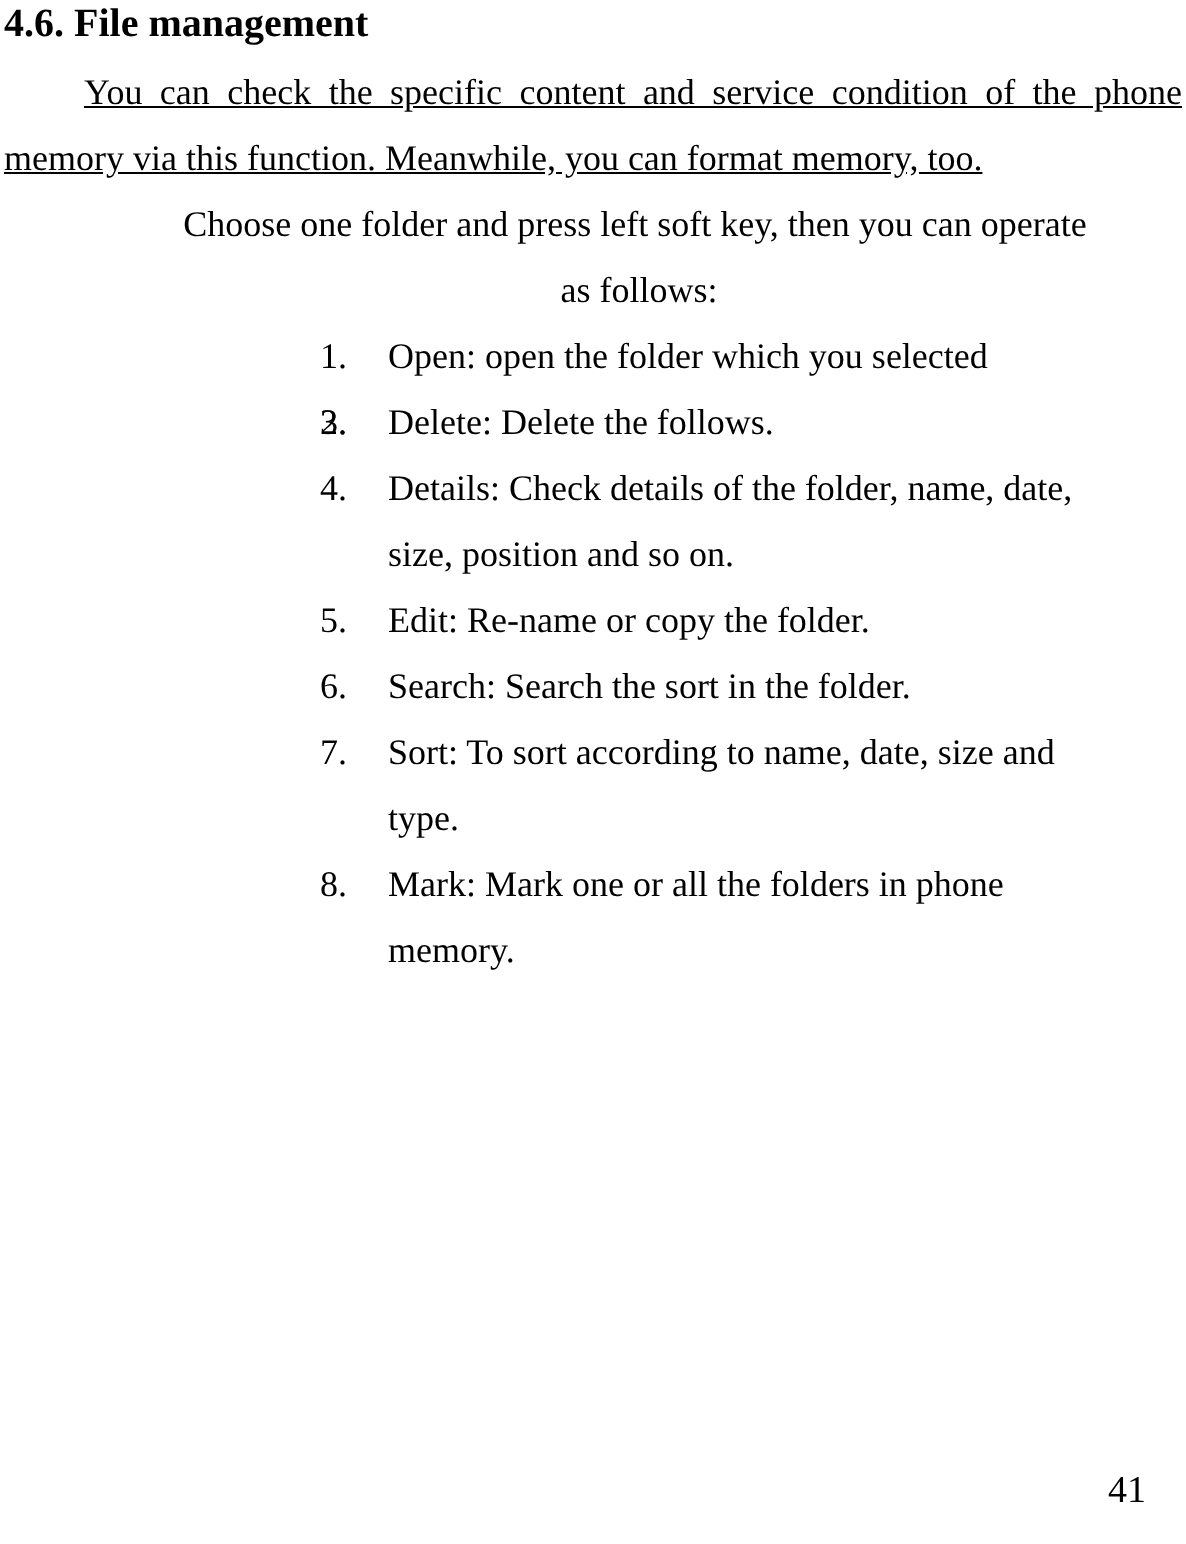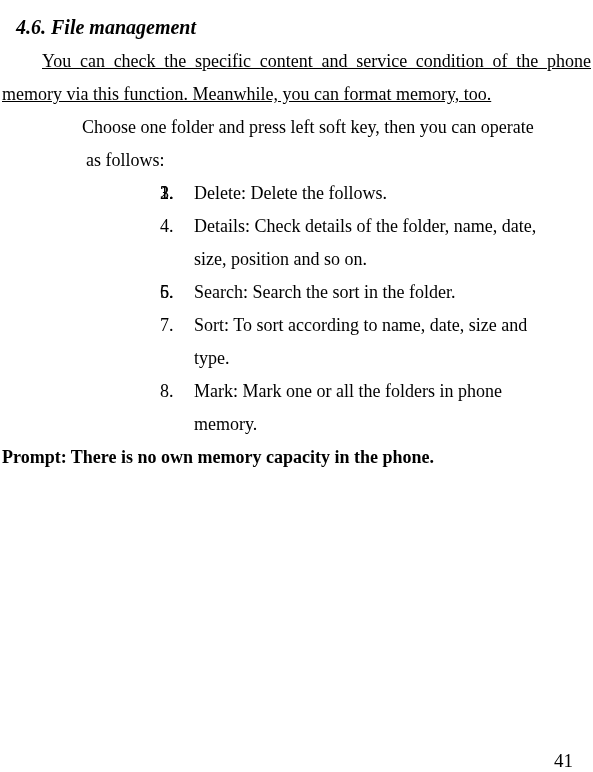--- a/index.html
+++ b/index.html
@@ -14,23 +14,22 @@
   .page {
     box-sizing: border-box;
     width: 593px;
     height: 772px;
     padding: 0 0 0 0;
     position: relative;
   }
   .heading {
     font-weight: bold;
     font-size: 20px;
-    margin: 16px 0 6px 0;
-    padding-left: 16px;
-    font-style: italic;
+    margin: 1px 0 6px 0;
+    padding-left: 2px;
   }
   .para {
     font-size: 18px;
     line-height: 33px;
     text-align: justify;
     margin: 0 2px 0 2px;
     text-decoration: underline;
   }
   .para .indent {
     display: inline-block;
@@ -38,20 +37,21 @@
   }
   .instr {
     font-size: 18px;
     line-height: 33px;
     margin: 0 0 0 86px;
     padding-right: 40px;
   }
   .instr .iwrap {
     display: block;
     text-indent: -4px;
+    text-align: center;
   }
   ol.numlist {
     list-style: none;
     margin: 0;
     padding: 0 30px 0 160px;
     font-size: 18px;
     line-height: 33px;
   }
   ol.numlist li {
     position: relative;
@@ -84,26 +84,25 @@
 
   <div class="heading">4.6.   File management</div>
 
   <p class="para"><span class="indent"></span><span>You can check the specific content and service condition of the phone memory via this function. Meanwhile, you can format memory, too.</span></p>
 
   <div class="instr">
     <span class="iwrap">Choose one folder and press left soft key, then you can operate as follows:</span>
   </div>
 
   <ol class="numlist">
-    <li><span class="num">1.</span></li>
+    <li><span class="num">1.</span><span>Open: open the folder which you selected</span></li>
     <li><span class="num">2.</span></li>
     <li><span class="num">3.</span><span>Delete: Delete the follows.</span></li>
     <li><span class="num">4.</span><span>Details: Check details of the folder, name, date, size, position and so on.</span></li>
-    <li><span class="num">5.</span></li>
+    <li><span class="num">5.</span><span>Edit: Re-name or copy the folder.</span></li>
     <li><span class="num">6.</span><span>Search: Search the sort in the folder.</span></li>
     <li><span class="num">7.</span><span>Sort: To sort according to name, date, size and type.</span></li>
     <li><span class="num">8.</span><span>Mark: Mark one or all the folders in phone memory.</span></li>
   </ol>
 
-  <div class="prompt">Prompt: There is no own memory capacity in the phone.</div>
 
   <div class="pagenum">41</div>
 </div>
 
 </body></html>

